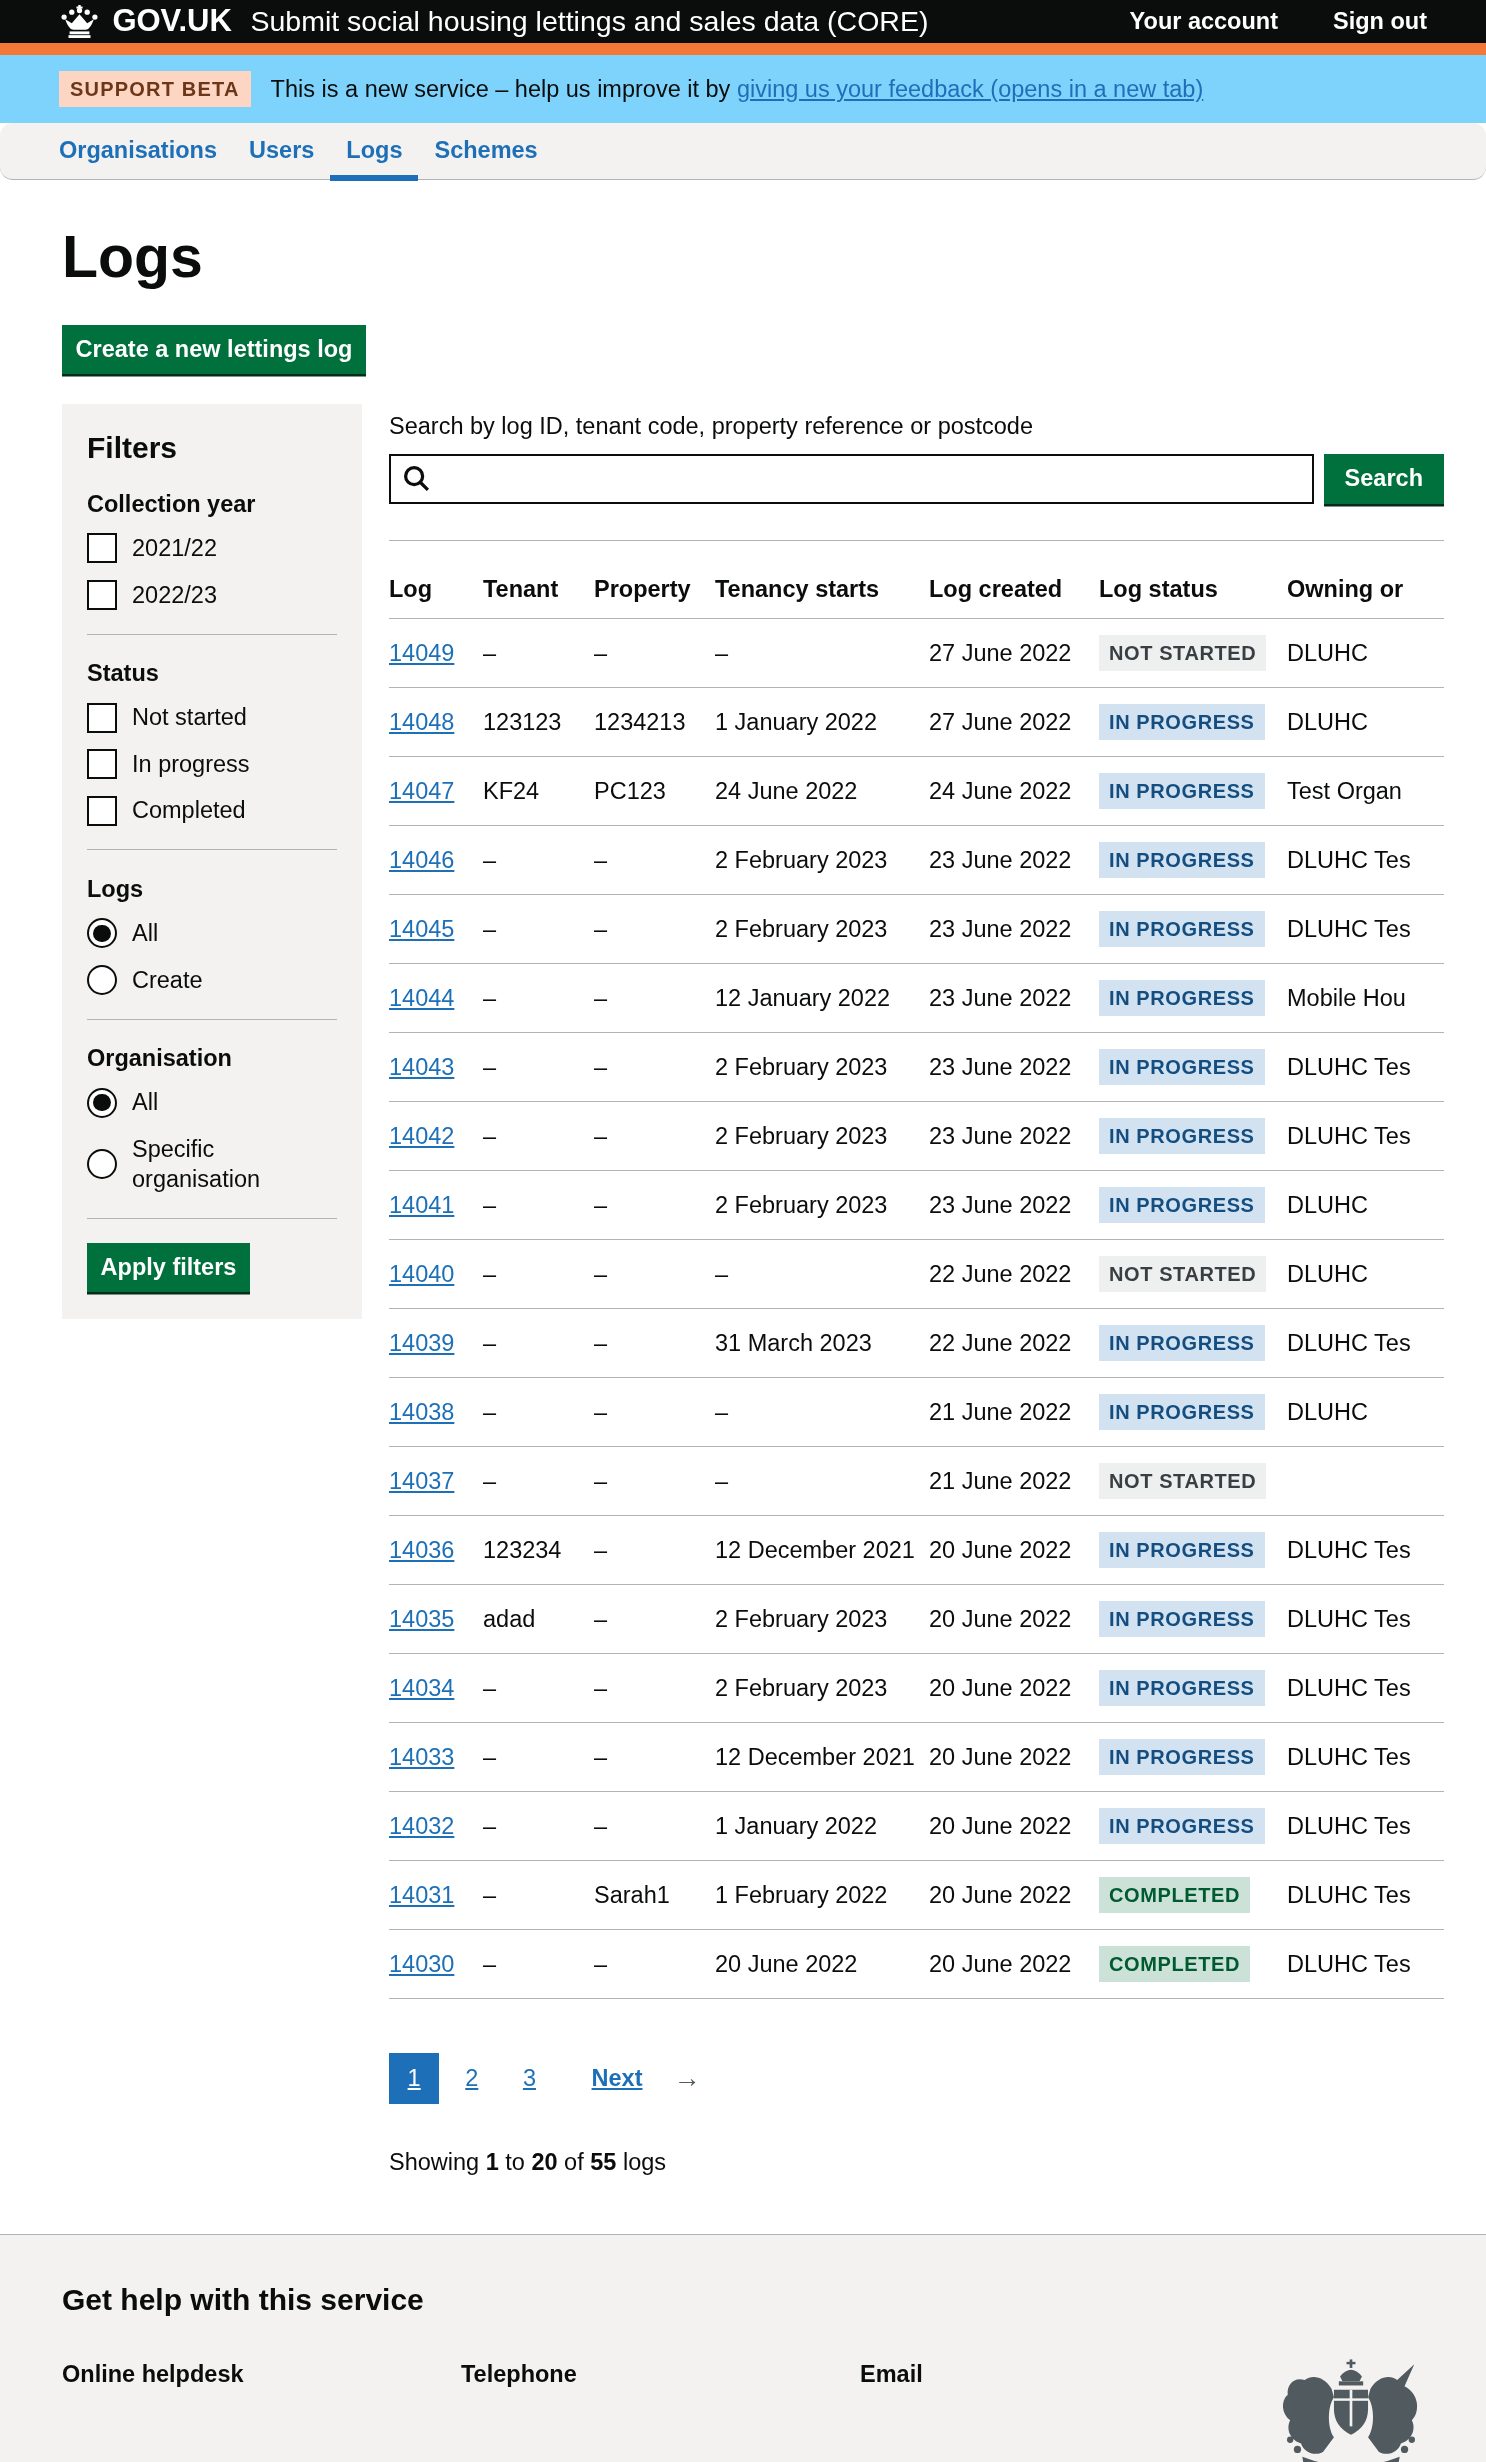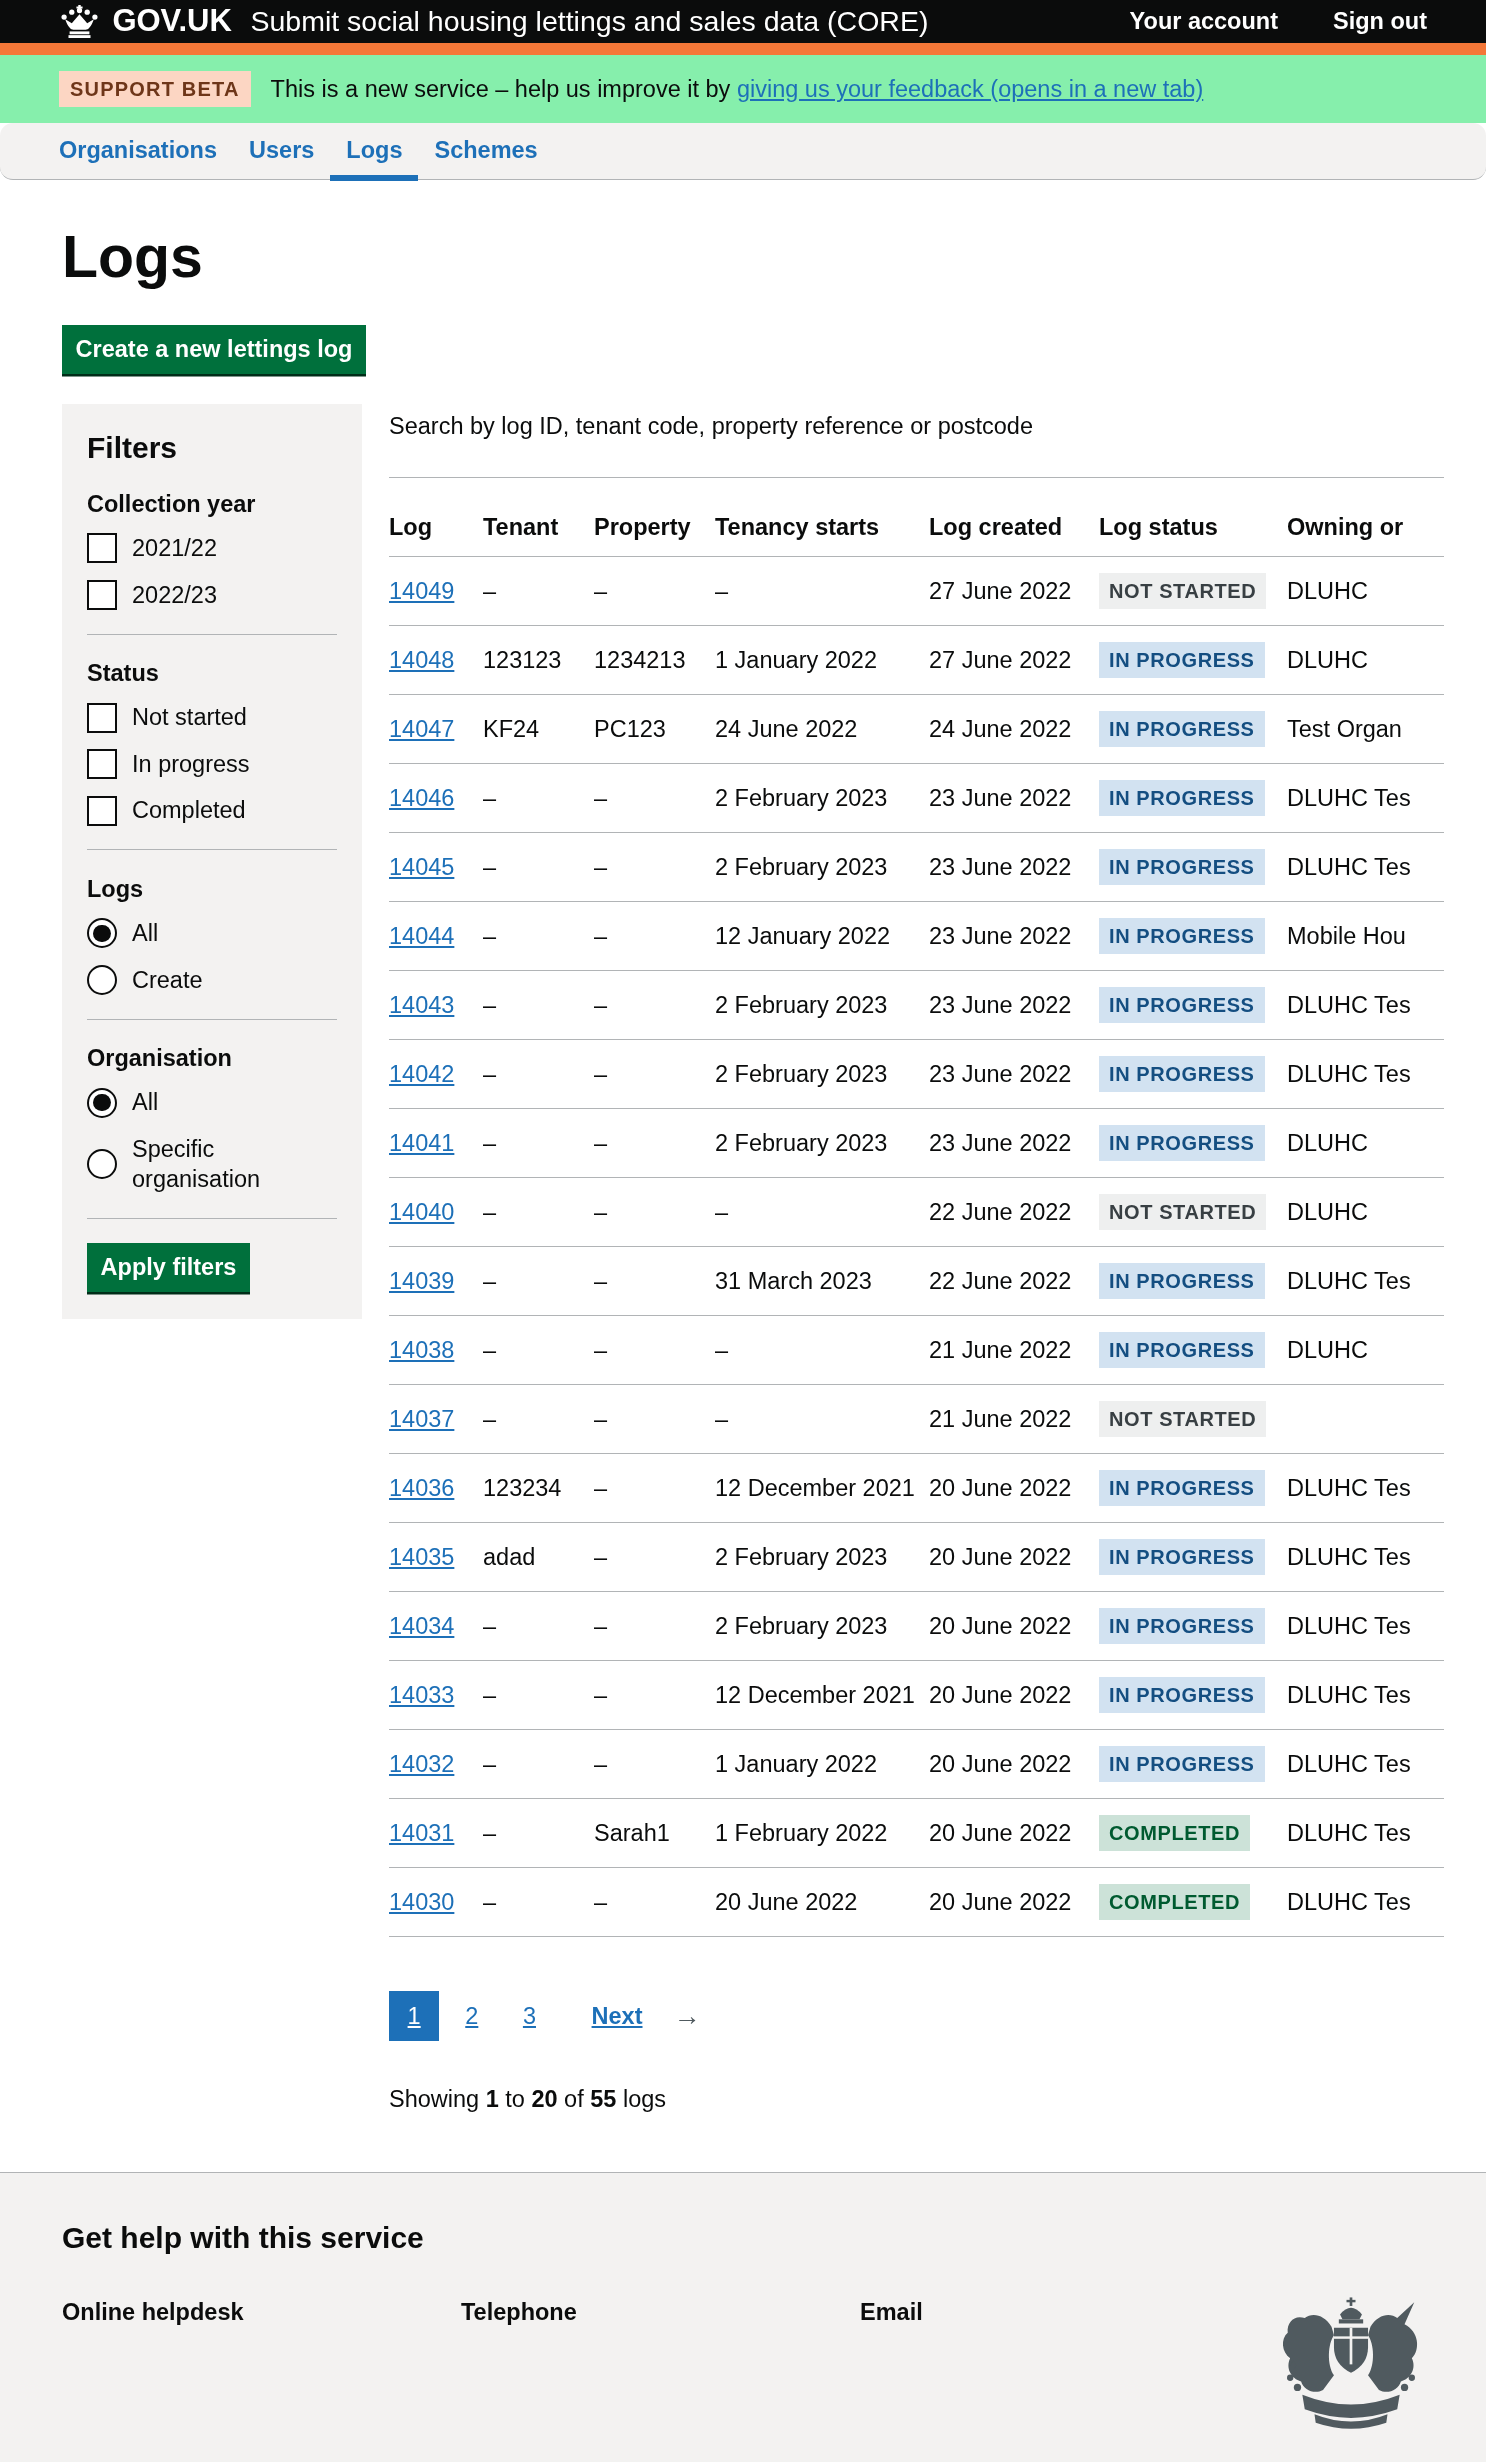--- a/index.html
+++ b/index.html
@@ -15,21 +15,21 @@
   }
   a{text-decoration:underline;}
   
   .gov-header{background:var(--black);border-bottom:12.4px solid var(--orange);}
   .gov-header-inner{height:43px;display:flex;align-items:center;padding:0 59px;}
   .gov-logo{display:flex;align-items:center;gap:12.4px;color:#fff;font-weight:700;font-size:31px;text-decoration:none;}
   .service-name{color:#fff;font-size:28.5px;font-weight:400;margin-left:18.6px;text-decoration:none;}
   .header-links{margin-left:auto;display:flex;gap:55px;}
   .header-links a{color:#fff;font-size:23.5px;font-weight:700;text-decoration:none;white-space:nowrap;}
   
-  .phase-banner{background:#86efac;padding:16px 59px;display:flex;align-items:center;gap:20px;}
+  .phase-banner{background:#7dd3fc;padding:16px 59px;display:flex;align-items:center;gap:20px;}
   .beta-tag{background:var(--beta-bg,#fcd6c3);color:var(--beta-text,#6e3619);font-size:20px;font-weight:700;
     letter-spacing:1.2px;padding:5px 11px;white-space:nowrap;}
   .phase-text{font-size:23.5px;}
   .phase-text a{color:var(--blue);}
   
   .primary-nav{background:var(--panel);border-bottom:1.2px solid var(--grey-border);display:flex;padding:0 43px;border-radius:13px;}
   .nav-item{display:block;color:var(--blue);font-weight:700;font-size:23.5px;text-decoration:none;
     padding:12.4px 16px 8.7px;border-bottom:6.2px solid transparent;margin-bottom:-1.2px;white-space:nowrap;}
   .nav-item.active{border-bottom-color:var(--blue);}
   
@@ -197,20 +197,32 @@
           <span>Specific organisation</span>
         </div>
       </div>
       <hr>
 
       <button class="gov-btn">Apply filters</button>
     </aside>
 
     <div class="results-col">
       <div class="search-label">Search by log ID, tenant code, property reference or postcode</div>
+      <div class="search-row">
+        <div class="search-box">
+          <span class="search-icon">
+            <svg width="30" height="30" viewBox="0 0 24 24" aria-hidden="true">
+              <circle cx="10.5" cy="10.5" r="6.8" fill="none" stroke="#0b0c0c" stroke-width="2.6"></circle>
+              <line x1="15.6" y1="15.6" x2="21.5" y2="21.5" stroke="#0b0c0c" stroke-width="2.6"></line>
+            </svg>
+          </span>
+          <input class="search-input" type="text" value="" style="">
+        </div>
+        <button class="gov-btn search-btn">Search</button>
+      </div>
 
       <hr class="results-divider">
 
 
       <div class="table-wrap">
         <table>
           <colgroup>
             <col style="width:94px">
               <col style="width:111px">
               <col style="width:121px">

